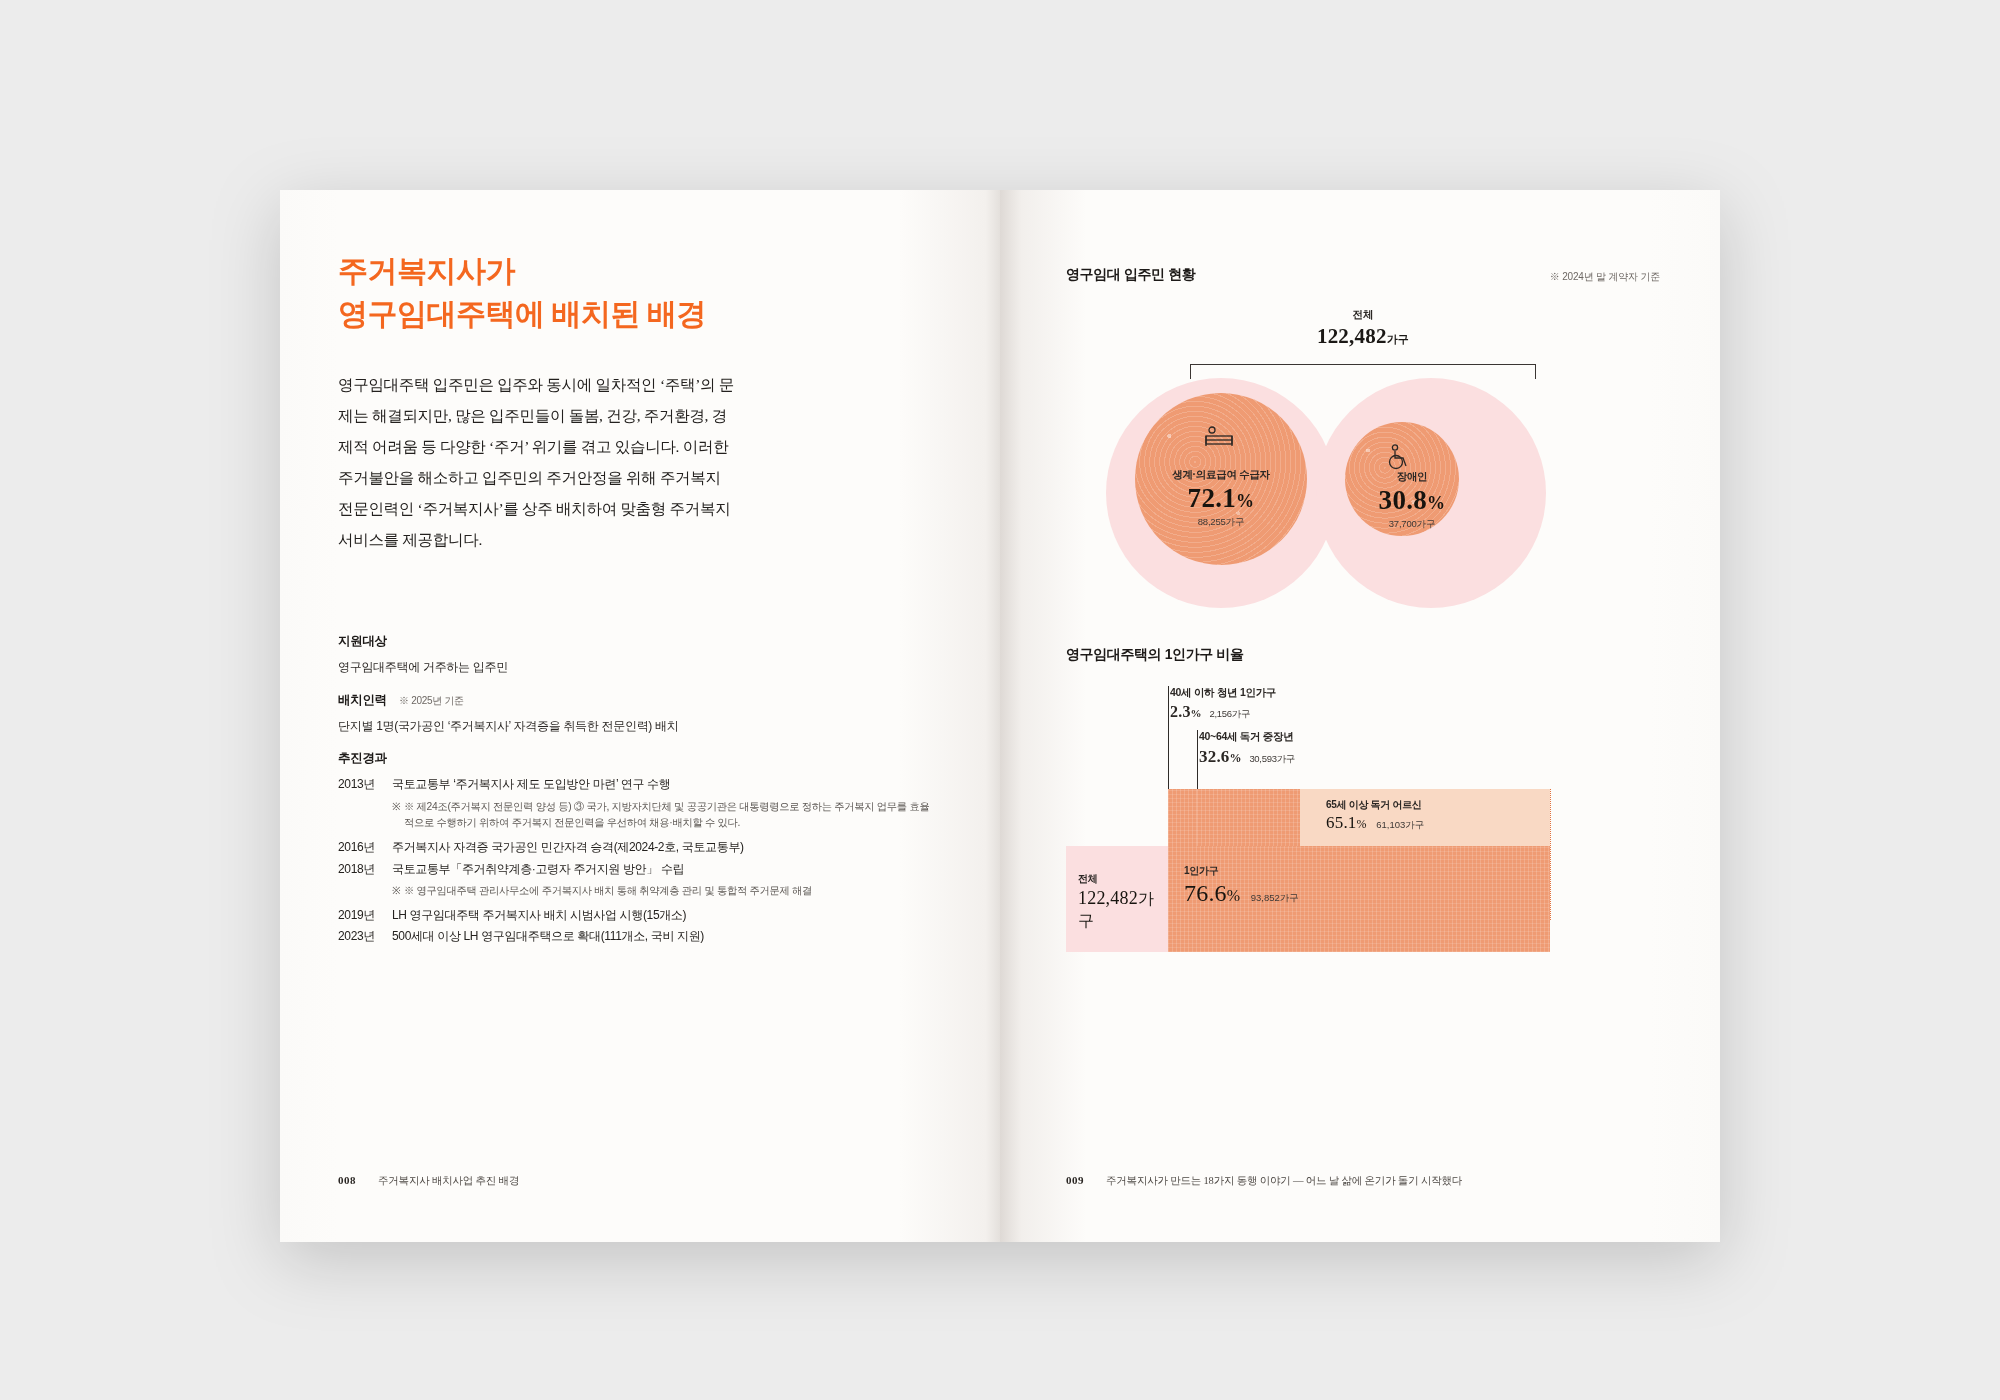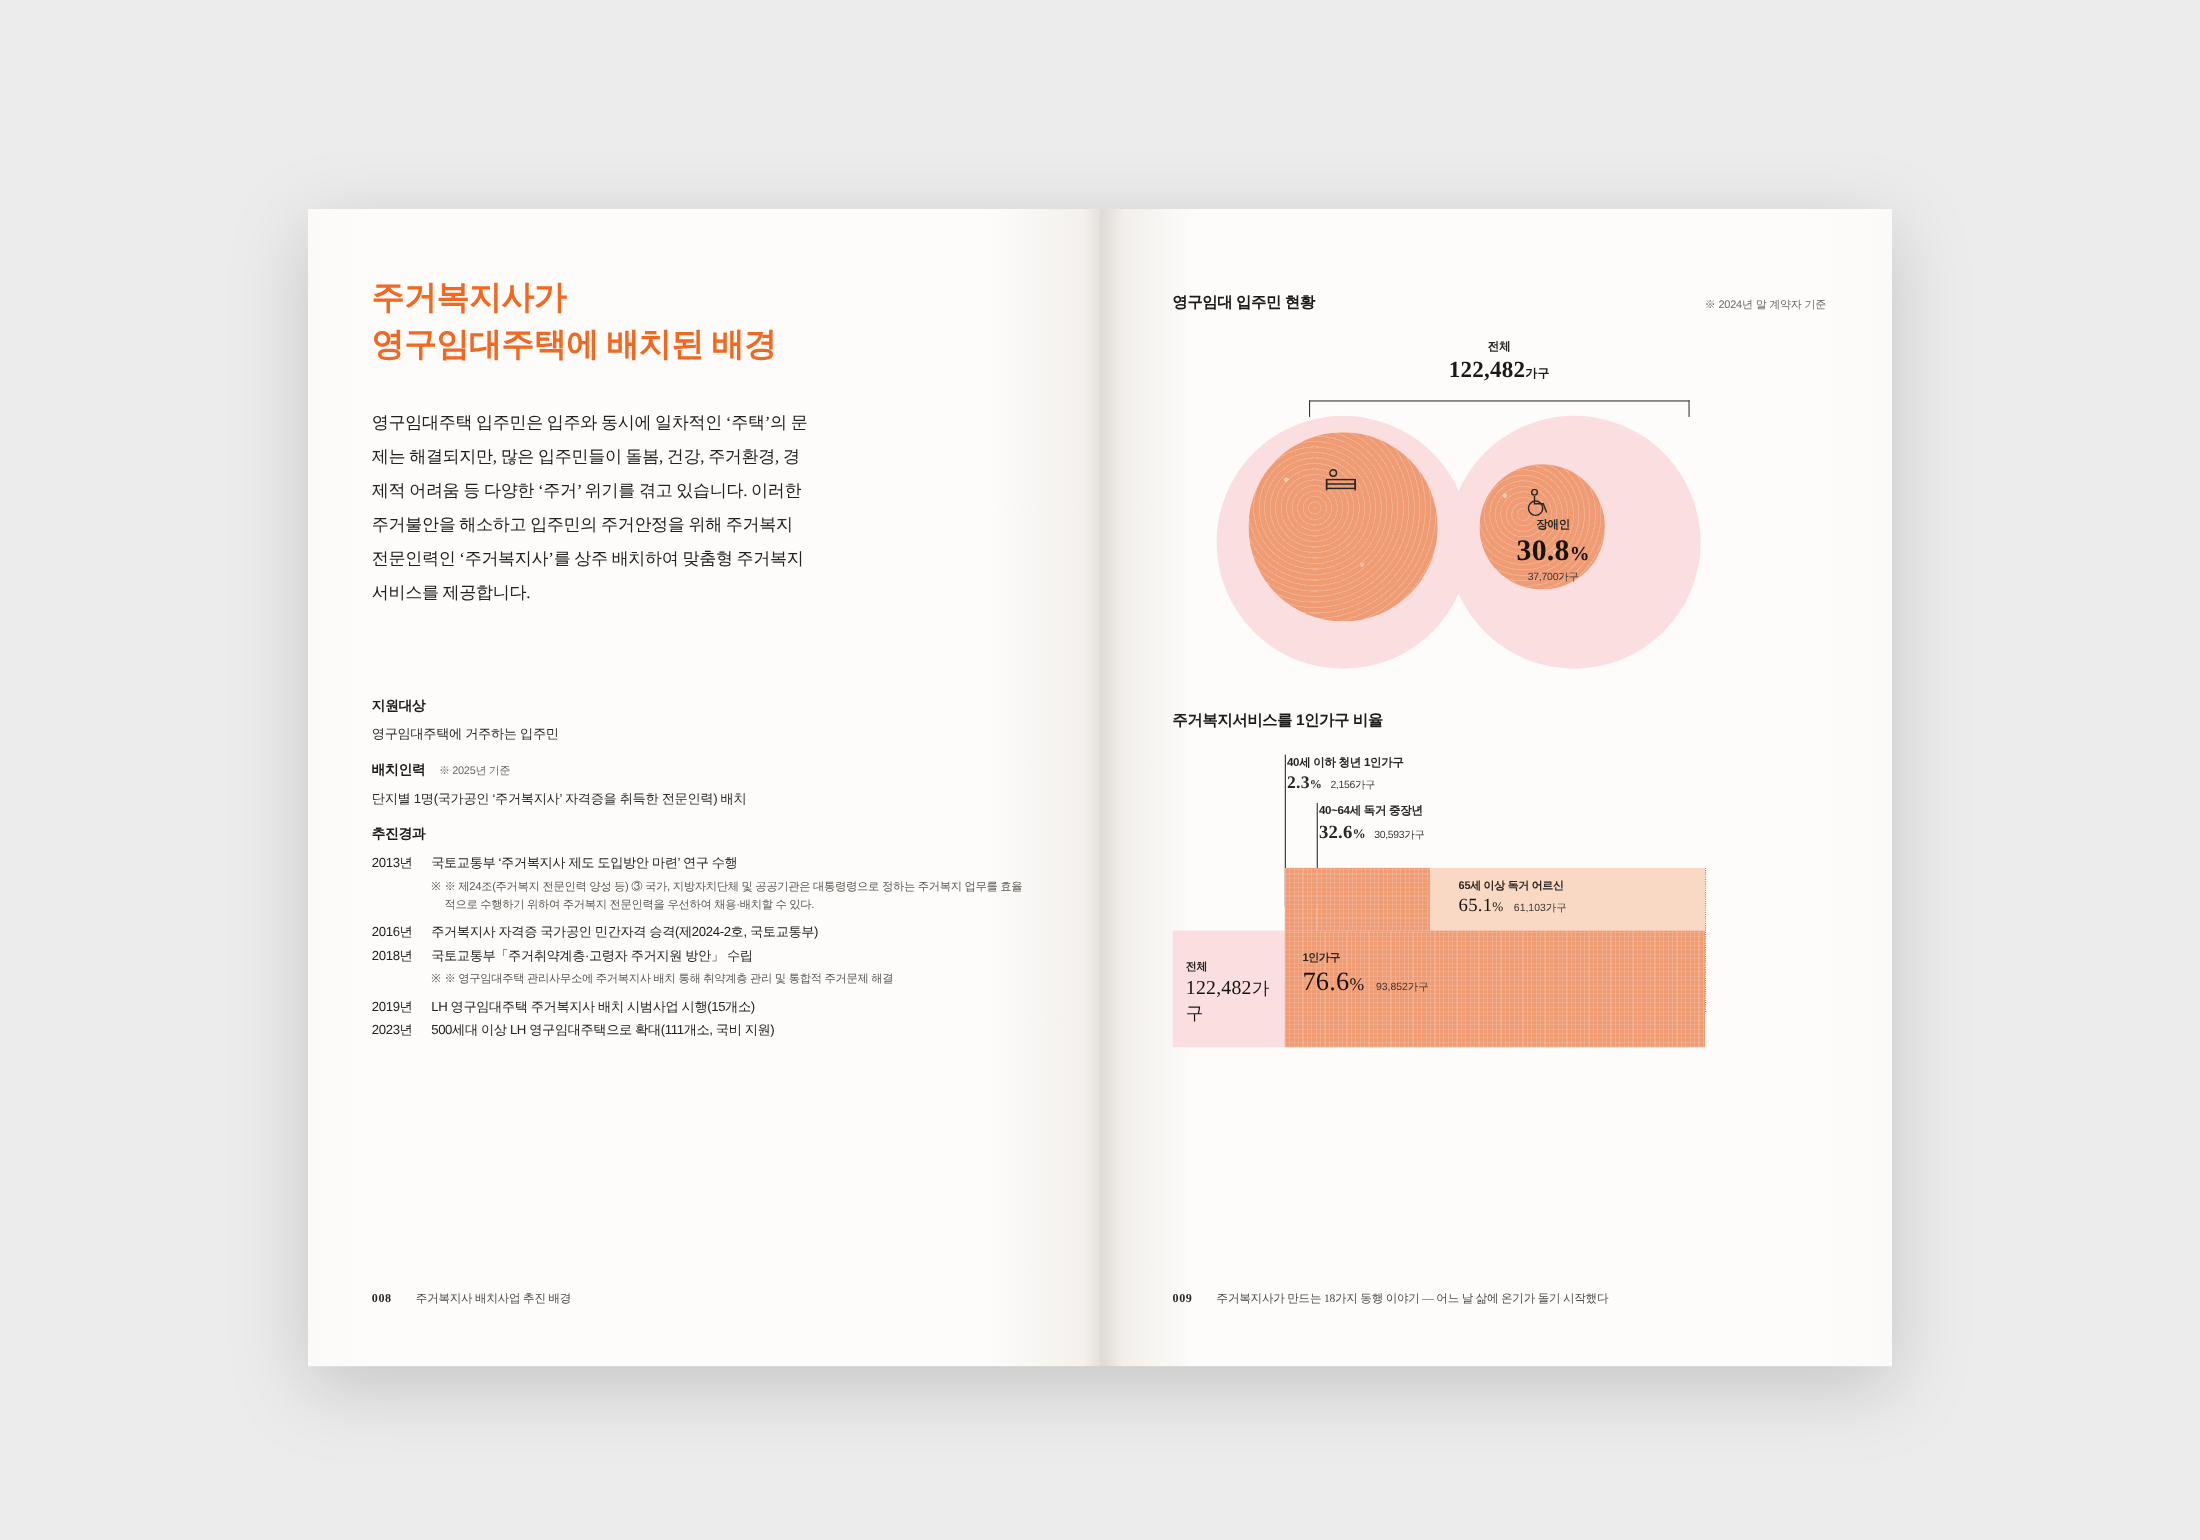--- a/index.html
+++ b/index.html
@@ -340,31 +340,38 @@
       </div>
 
       <div class="icon-wheel">
         <svg width="24" height="26" viewBox="0 0 24 26">
           <circle cx="9" cy="3.5" r="2.6" fill="none" stroke="#2b2724" stroke-width="1.3"></circle>
           <path d="M9 7 L9 14 L17 14 L20 22" fill="none" stroke="#2b2724" stroke-width="1.3"></path>
           <circle cx="10" cy="18" r="6.5" fill="none" stroke="#2b2724" stroke-width="1.3"></circle>
         </svg>
       </div>
 
+      <div class="venn-text vt-left">
+        <div class="vt-cap">생계·의료급여 수급자</div>
+        <div class="vt-pct">
+          <span>72.1</span><small>%</small>
+        </div>
+        <div class="vt-sub">88,255가구</div>
+      </div>
 
       <div class="venn-text vt-right">
         <div class="vt-cap">장애인</div>
         <div class="vt-pct">
           <span>30.8</span><small>%</small>
         </div>
         <div class="vt-sub">37,700가구</div>
       </div>
     </div>
 
-    <div class="sec2-title">주거복지서비스를 1인가구 비율</div>
+    <div class="sec2-title">영구임대주택의 1인가구 비율</div>
 
     <div class="bars">
 
       <div class="lbl" style="left:104px;top:0;">
         <div>40세 이하 청년 1인가구</div>
         <div style="margin-top:3px;">
           <span class="pct" style="font-size:16px;"><span>2.3</span><span style="font-size:11px">%</span></span>
           <span style="font-size:9.5px;font-weight:normal;color:#3d3835;margin-left:5px;">2,156가구</span>
         </div>
       </div>

